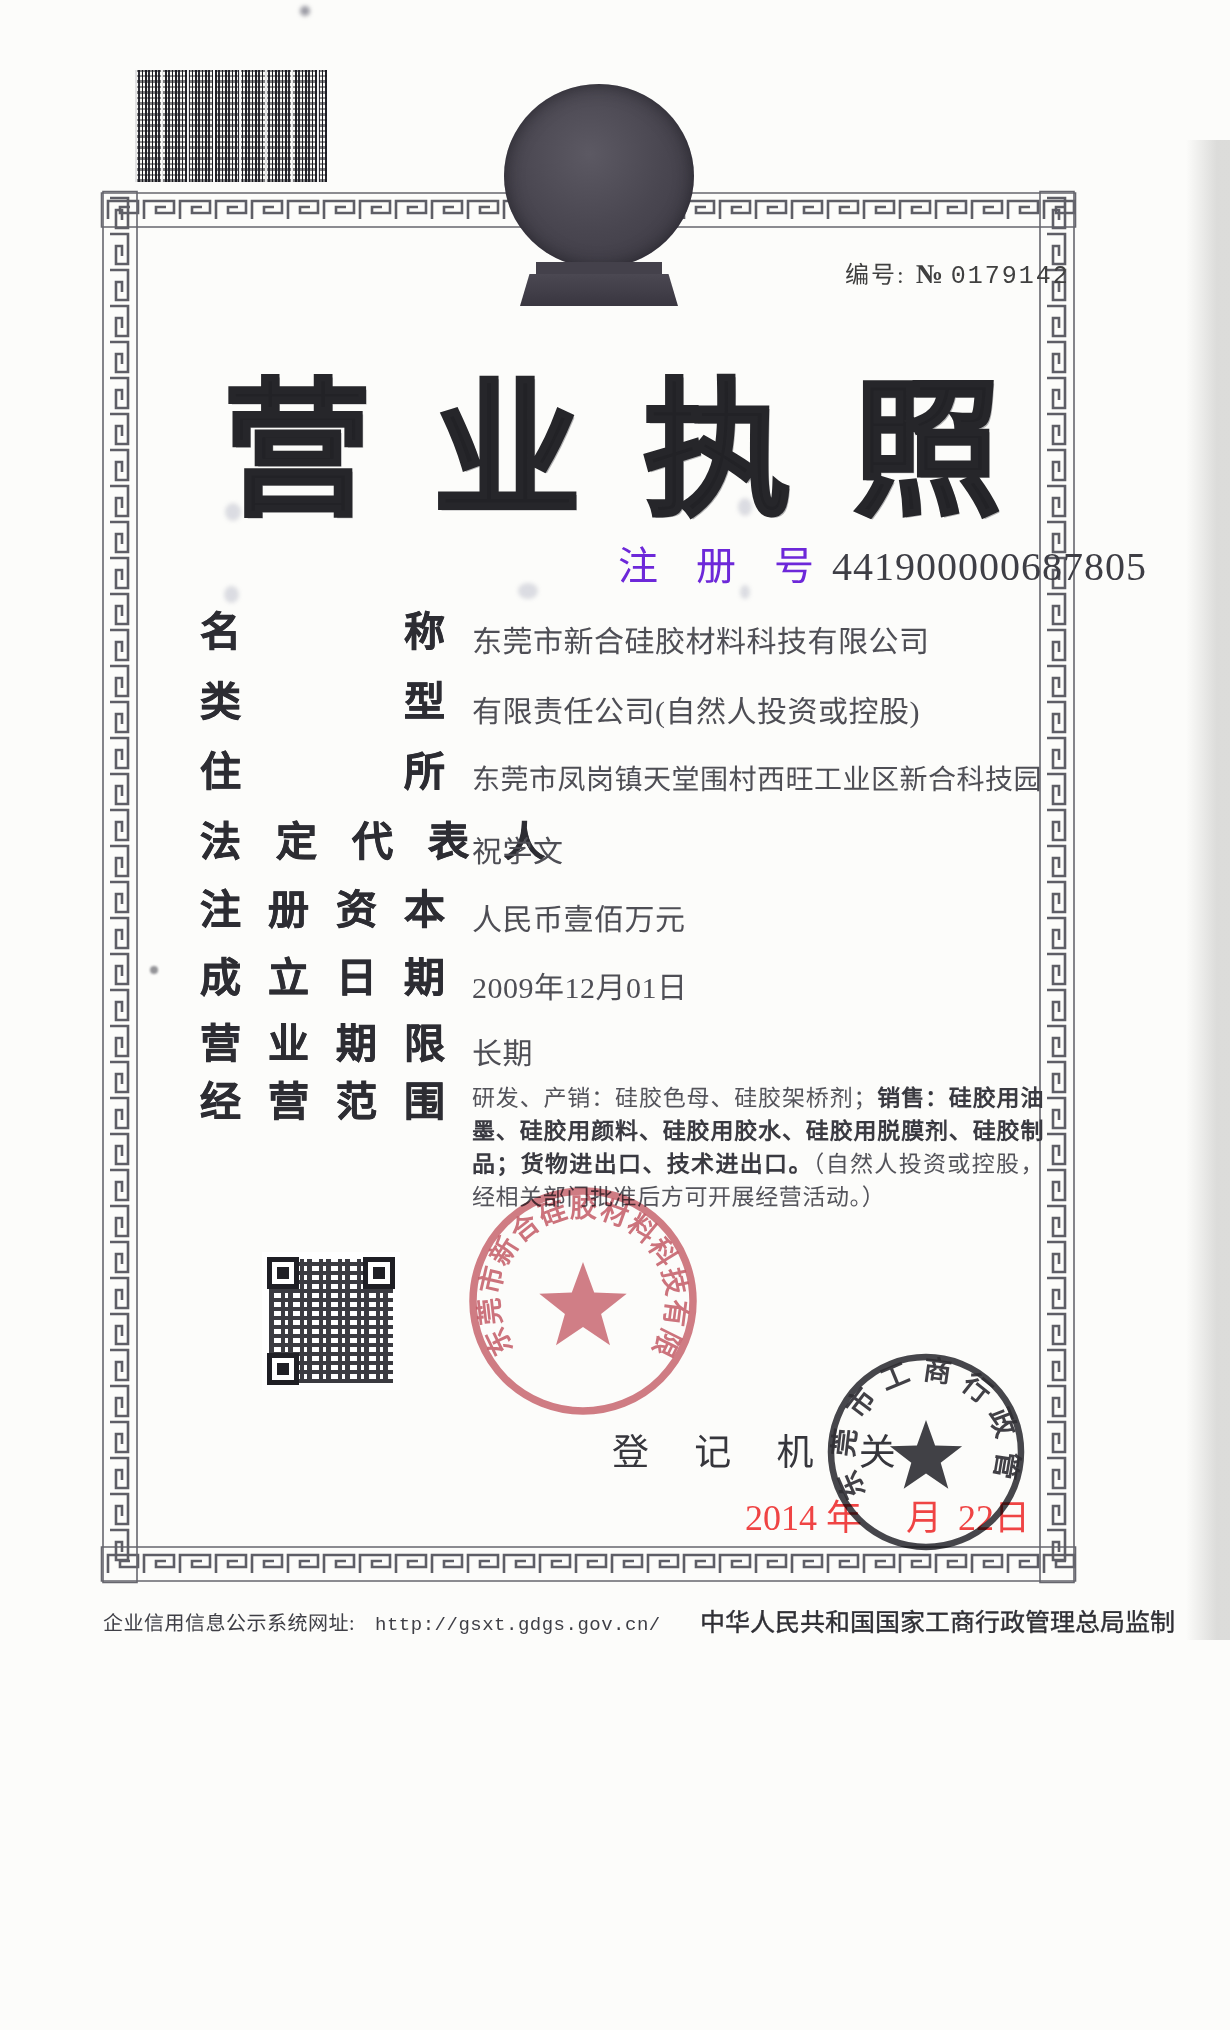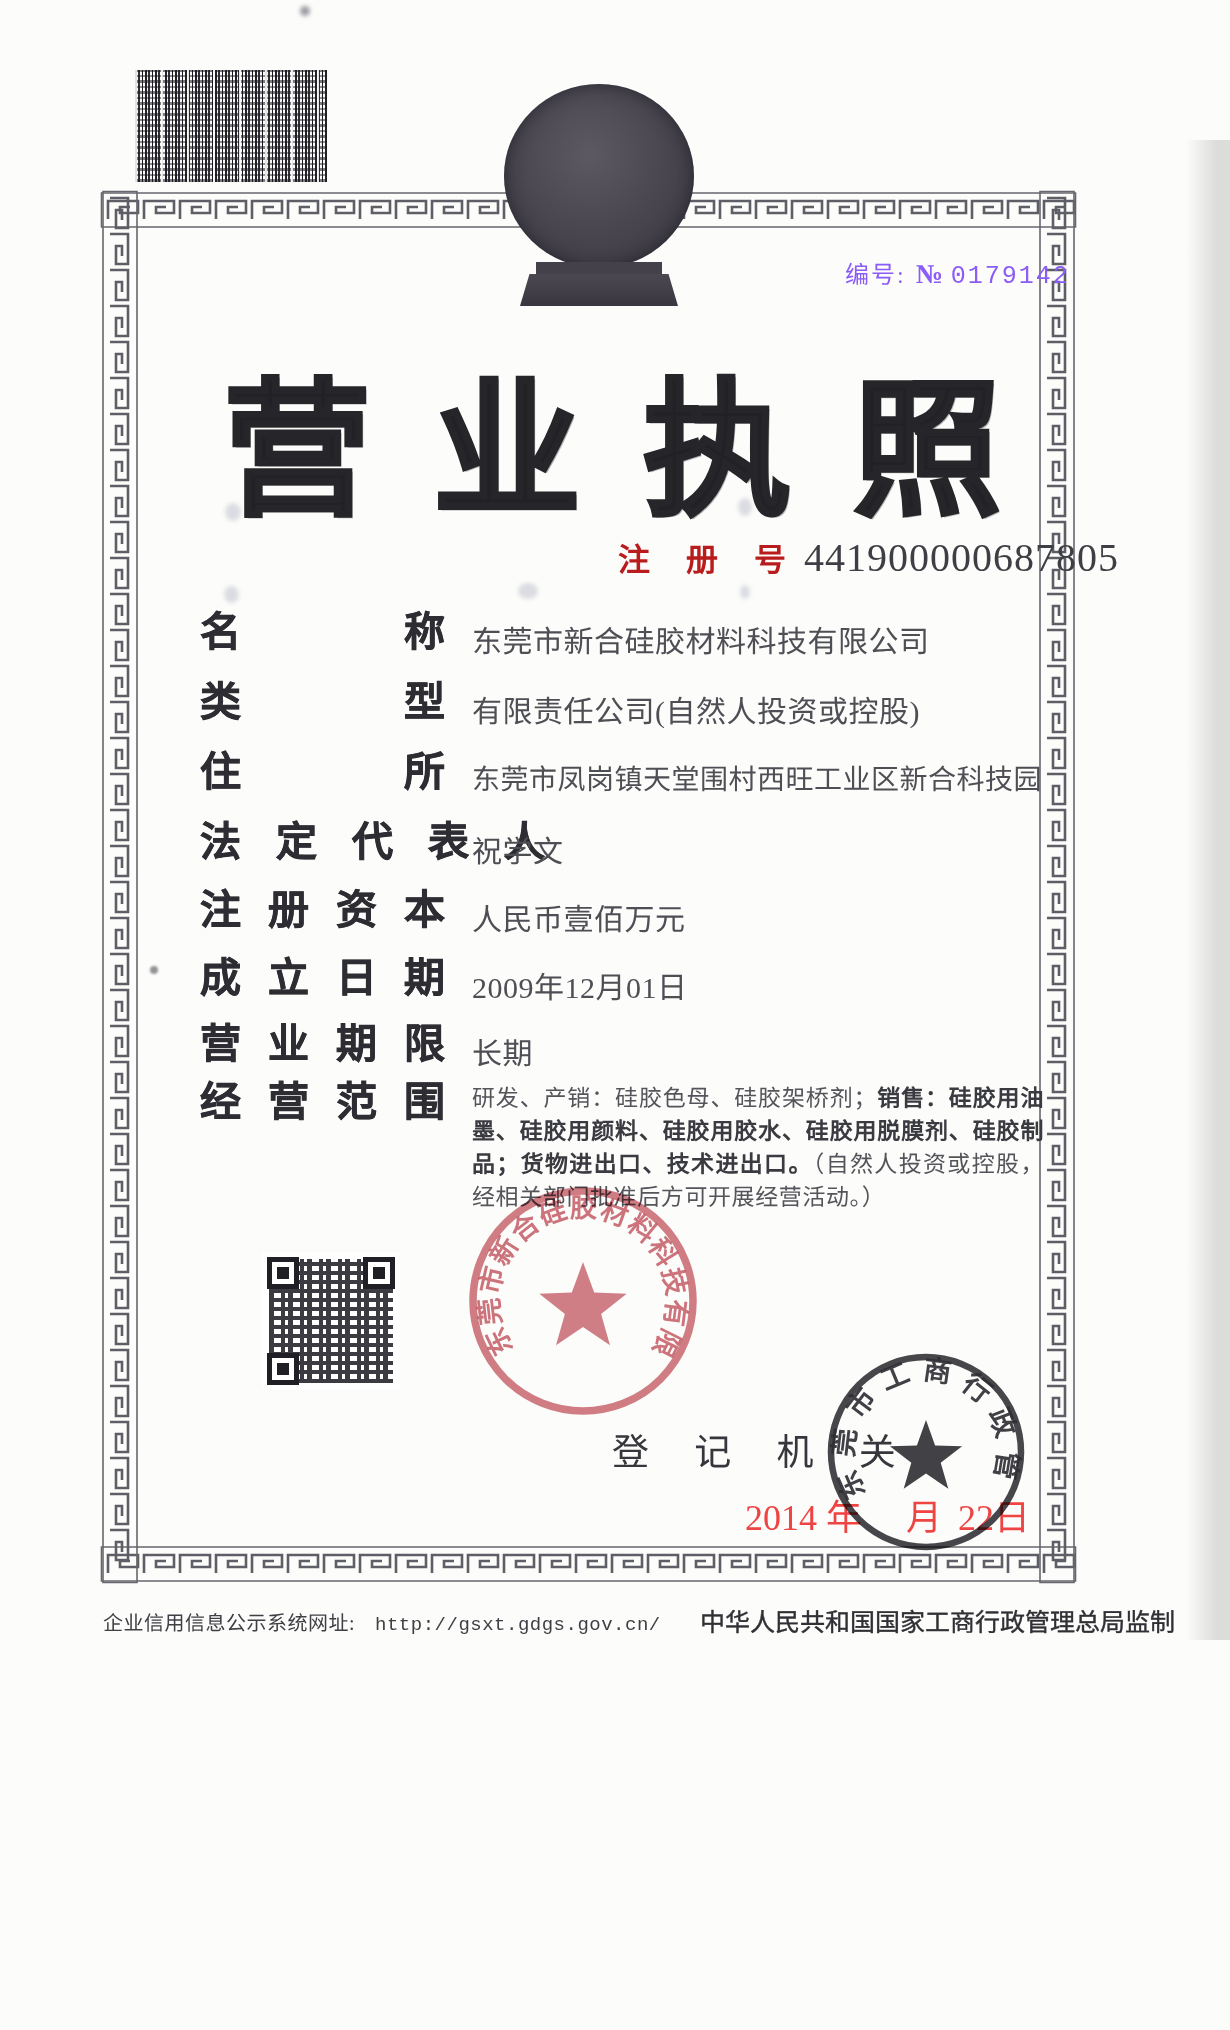--- a/index.html
+++ b/index.html
@@ -30,32 +30,32 @@
     box-shadow:inset 0 0 18px rgba(20,20,25,.6);}
   .emblem .neck{width:126px;height:12px;margin:-6px auto 0;background:#45424c;}
   .emblem .base{width:158px;height:32px;margin:0 auto;background:linear-gradient(#4c4953,#3a3741);
     clip-path:polygon(6% 0,94% 0,100% 100%,0 100%);}
 
   
   .bstrip{position:absolute;}
   .bstrip *{vector-effect:non-scaling-stroke;}
 
   
-  .serial{left:845px;top:255px;font-size:24px;color:#8b5cf6;letter-spacing:2px;white-space:nowrap;}
+  .serial{left:845px;top:255px;font-size:24px;color:#404040;letter-spacing:2px;white-space:nowrap;}
   .serial .nsign{font-weight:700;font-size:27px;margin:0 6px 0 10px;}
   .serial .digits{font-family:"Liberation Mono","DejaVu Sans Mono",monospace;font-size:25px;letter-spacing:2px;}
 
   
   .title{left:0;top:330px;width:1230px;text-align:center;
     font-size:148px;font-weight:900;color:#222226;letter-spacing:62px;padding-left:56px;box-sizing:border-box;
     -webkit-text-stroke:3px #26262a;text-shadow:2px 2px 0 rgba(40,40,45,.35);white-space:nowrap;}
 
   
   .regline{left:618px;top:534px;white-space:nowrap;}
-  .regline .rlabel{font-size:32px;color:#b91c1c;font-weight:700;letter-spacing:14px;}
+  .regline .rlabel{font-size:40px;color:#6d28d9;font-weight:400;letter-spacing:14px;}
   .regline .rnum{font-size:40px;color:#3e3e45;letter-spacing:1px;}
 
   
   .rows{left:200px;top:0;width:910px;height:1300px;}
   .frow{position:absolute;left:0;}
   .flabel{display:inline-block;width:245px;text-align:justify;text-align-last:justify;
     font-size:41px;font-weight:700;color:#2d2d33;-webkit-text-stroke:.6px #2d2d33;line-height:48px;}
   .flabel.wide{width:345px;}
   .fvalue{position:absolute;left:272px;top:9px;font-size:30px;color:#4e4e55;white-space:nowrap;letter-spacing:.5px;}
   .fvalue.addr{font-size:28px;}

